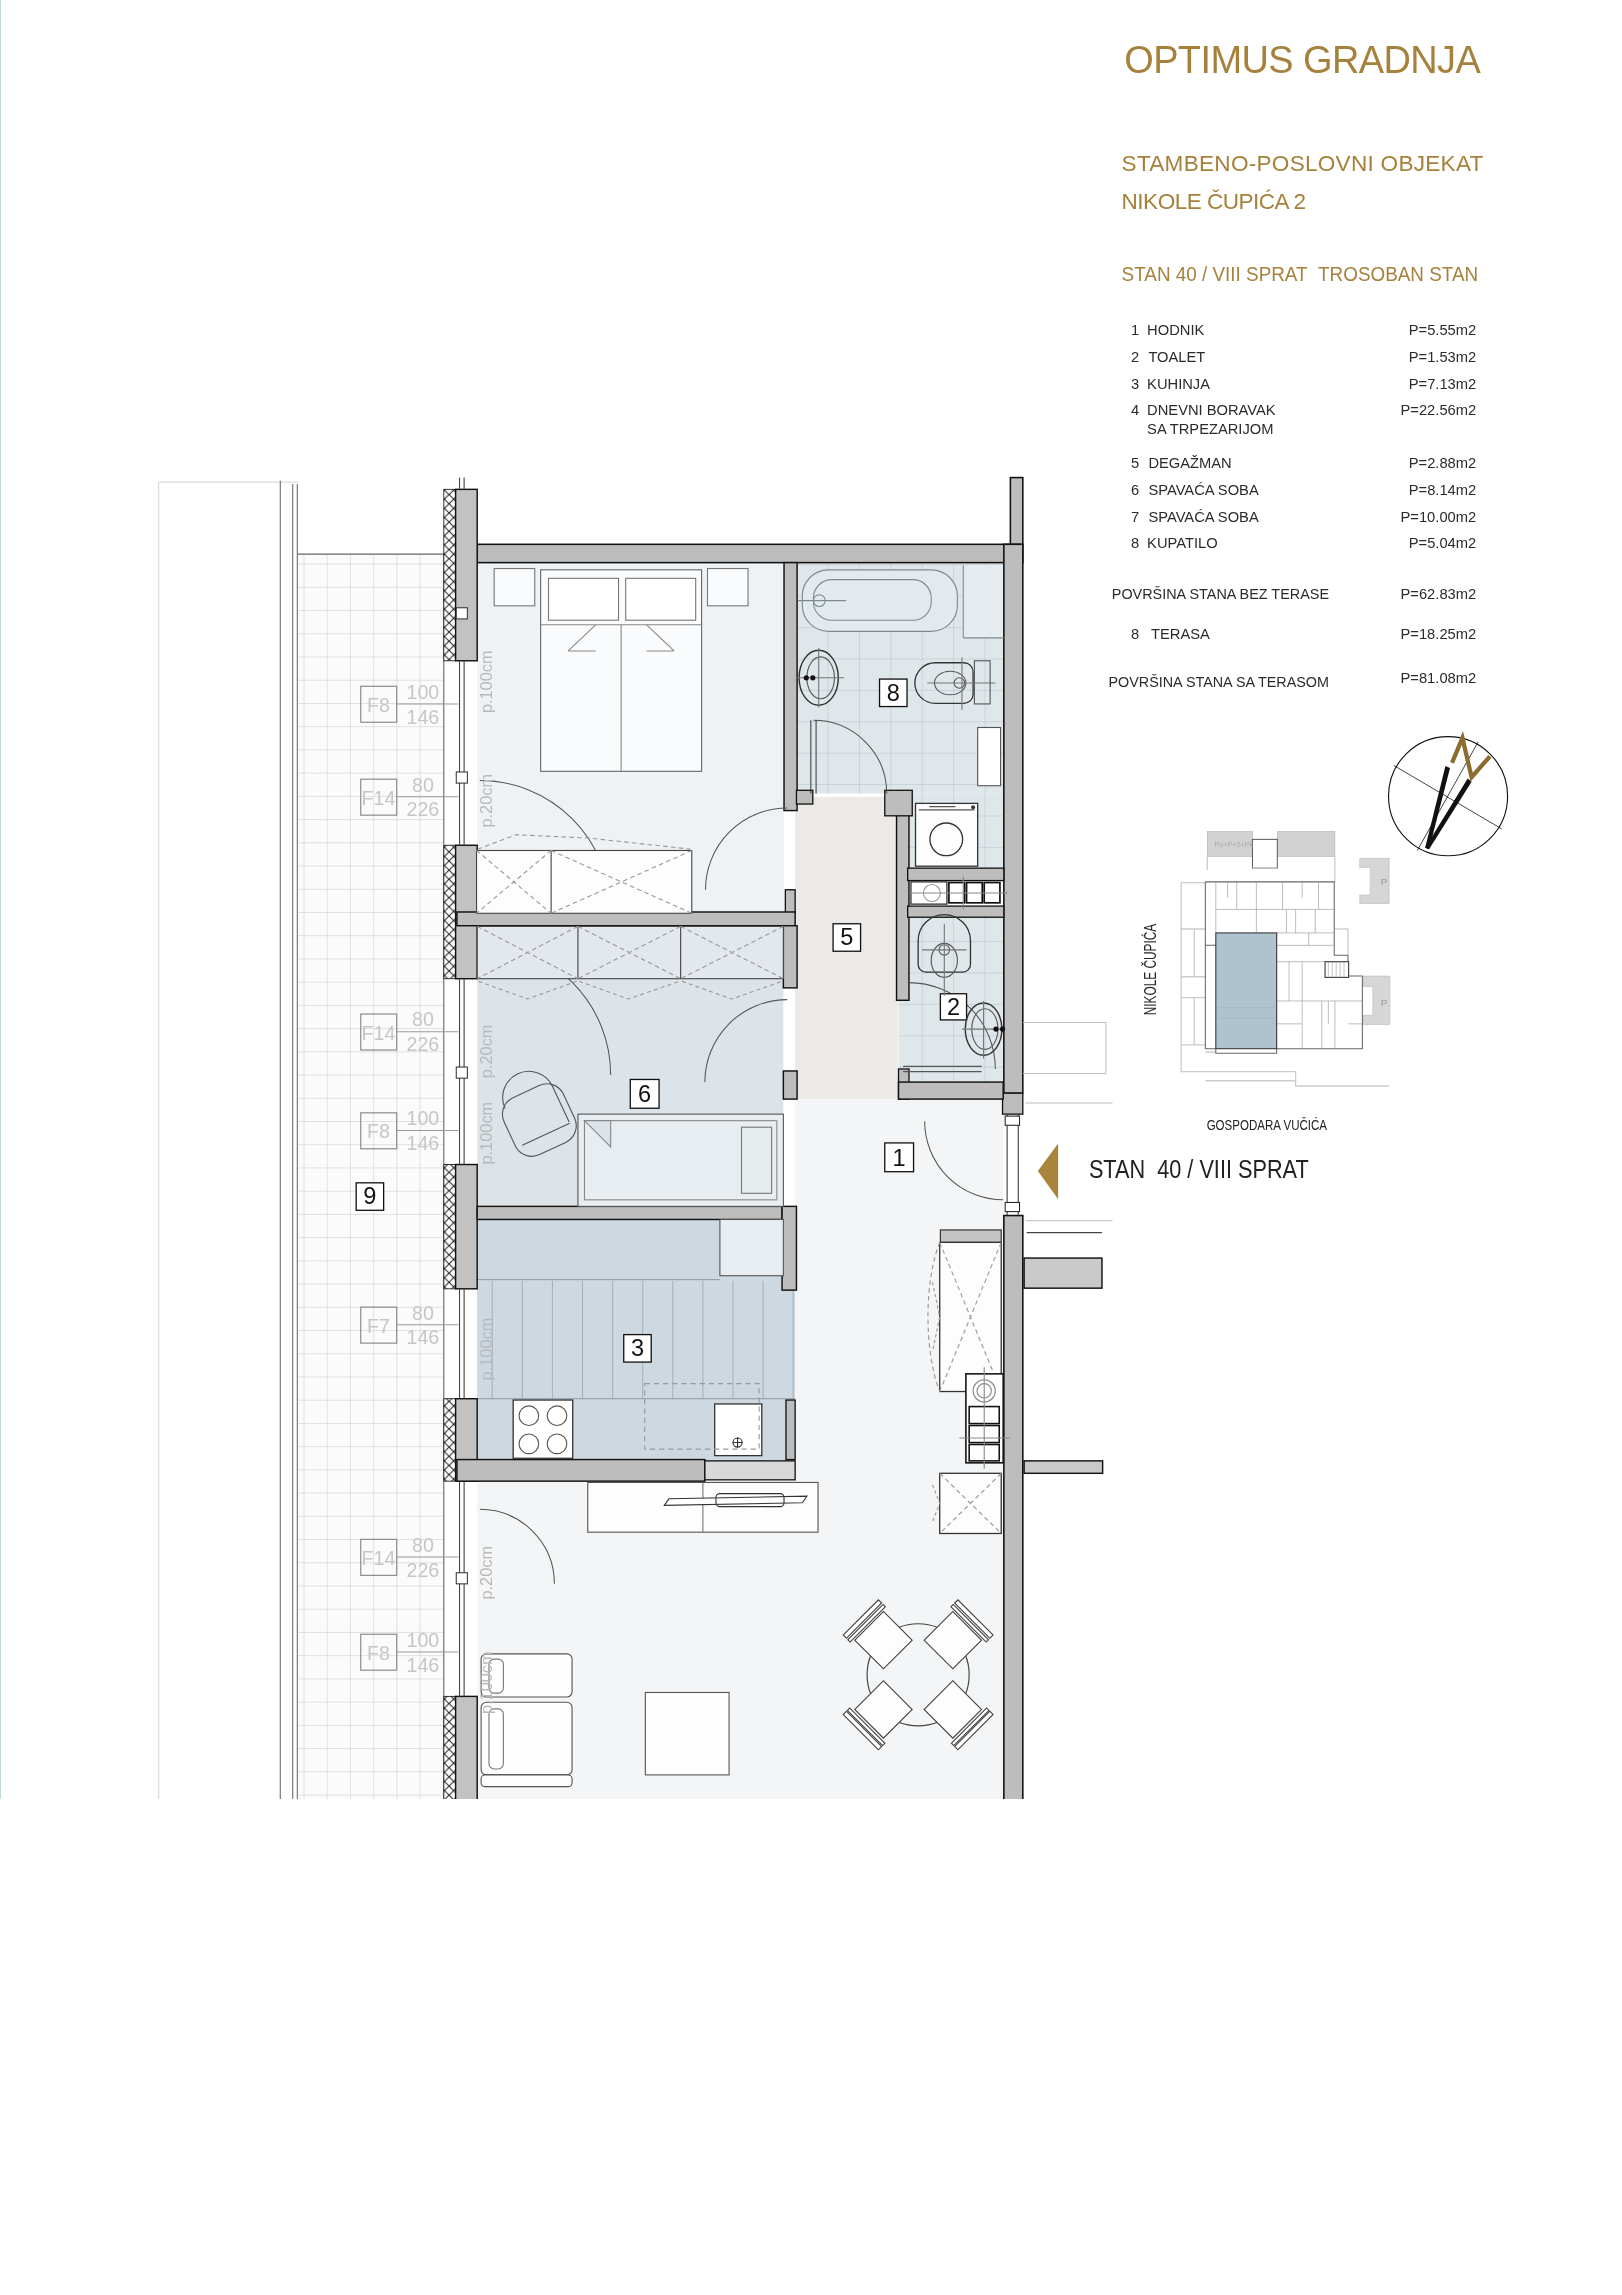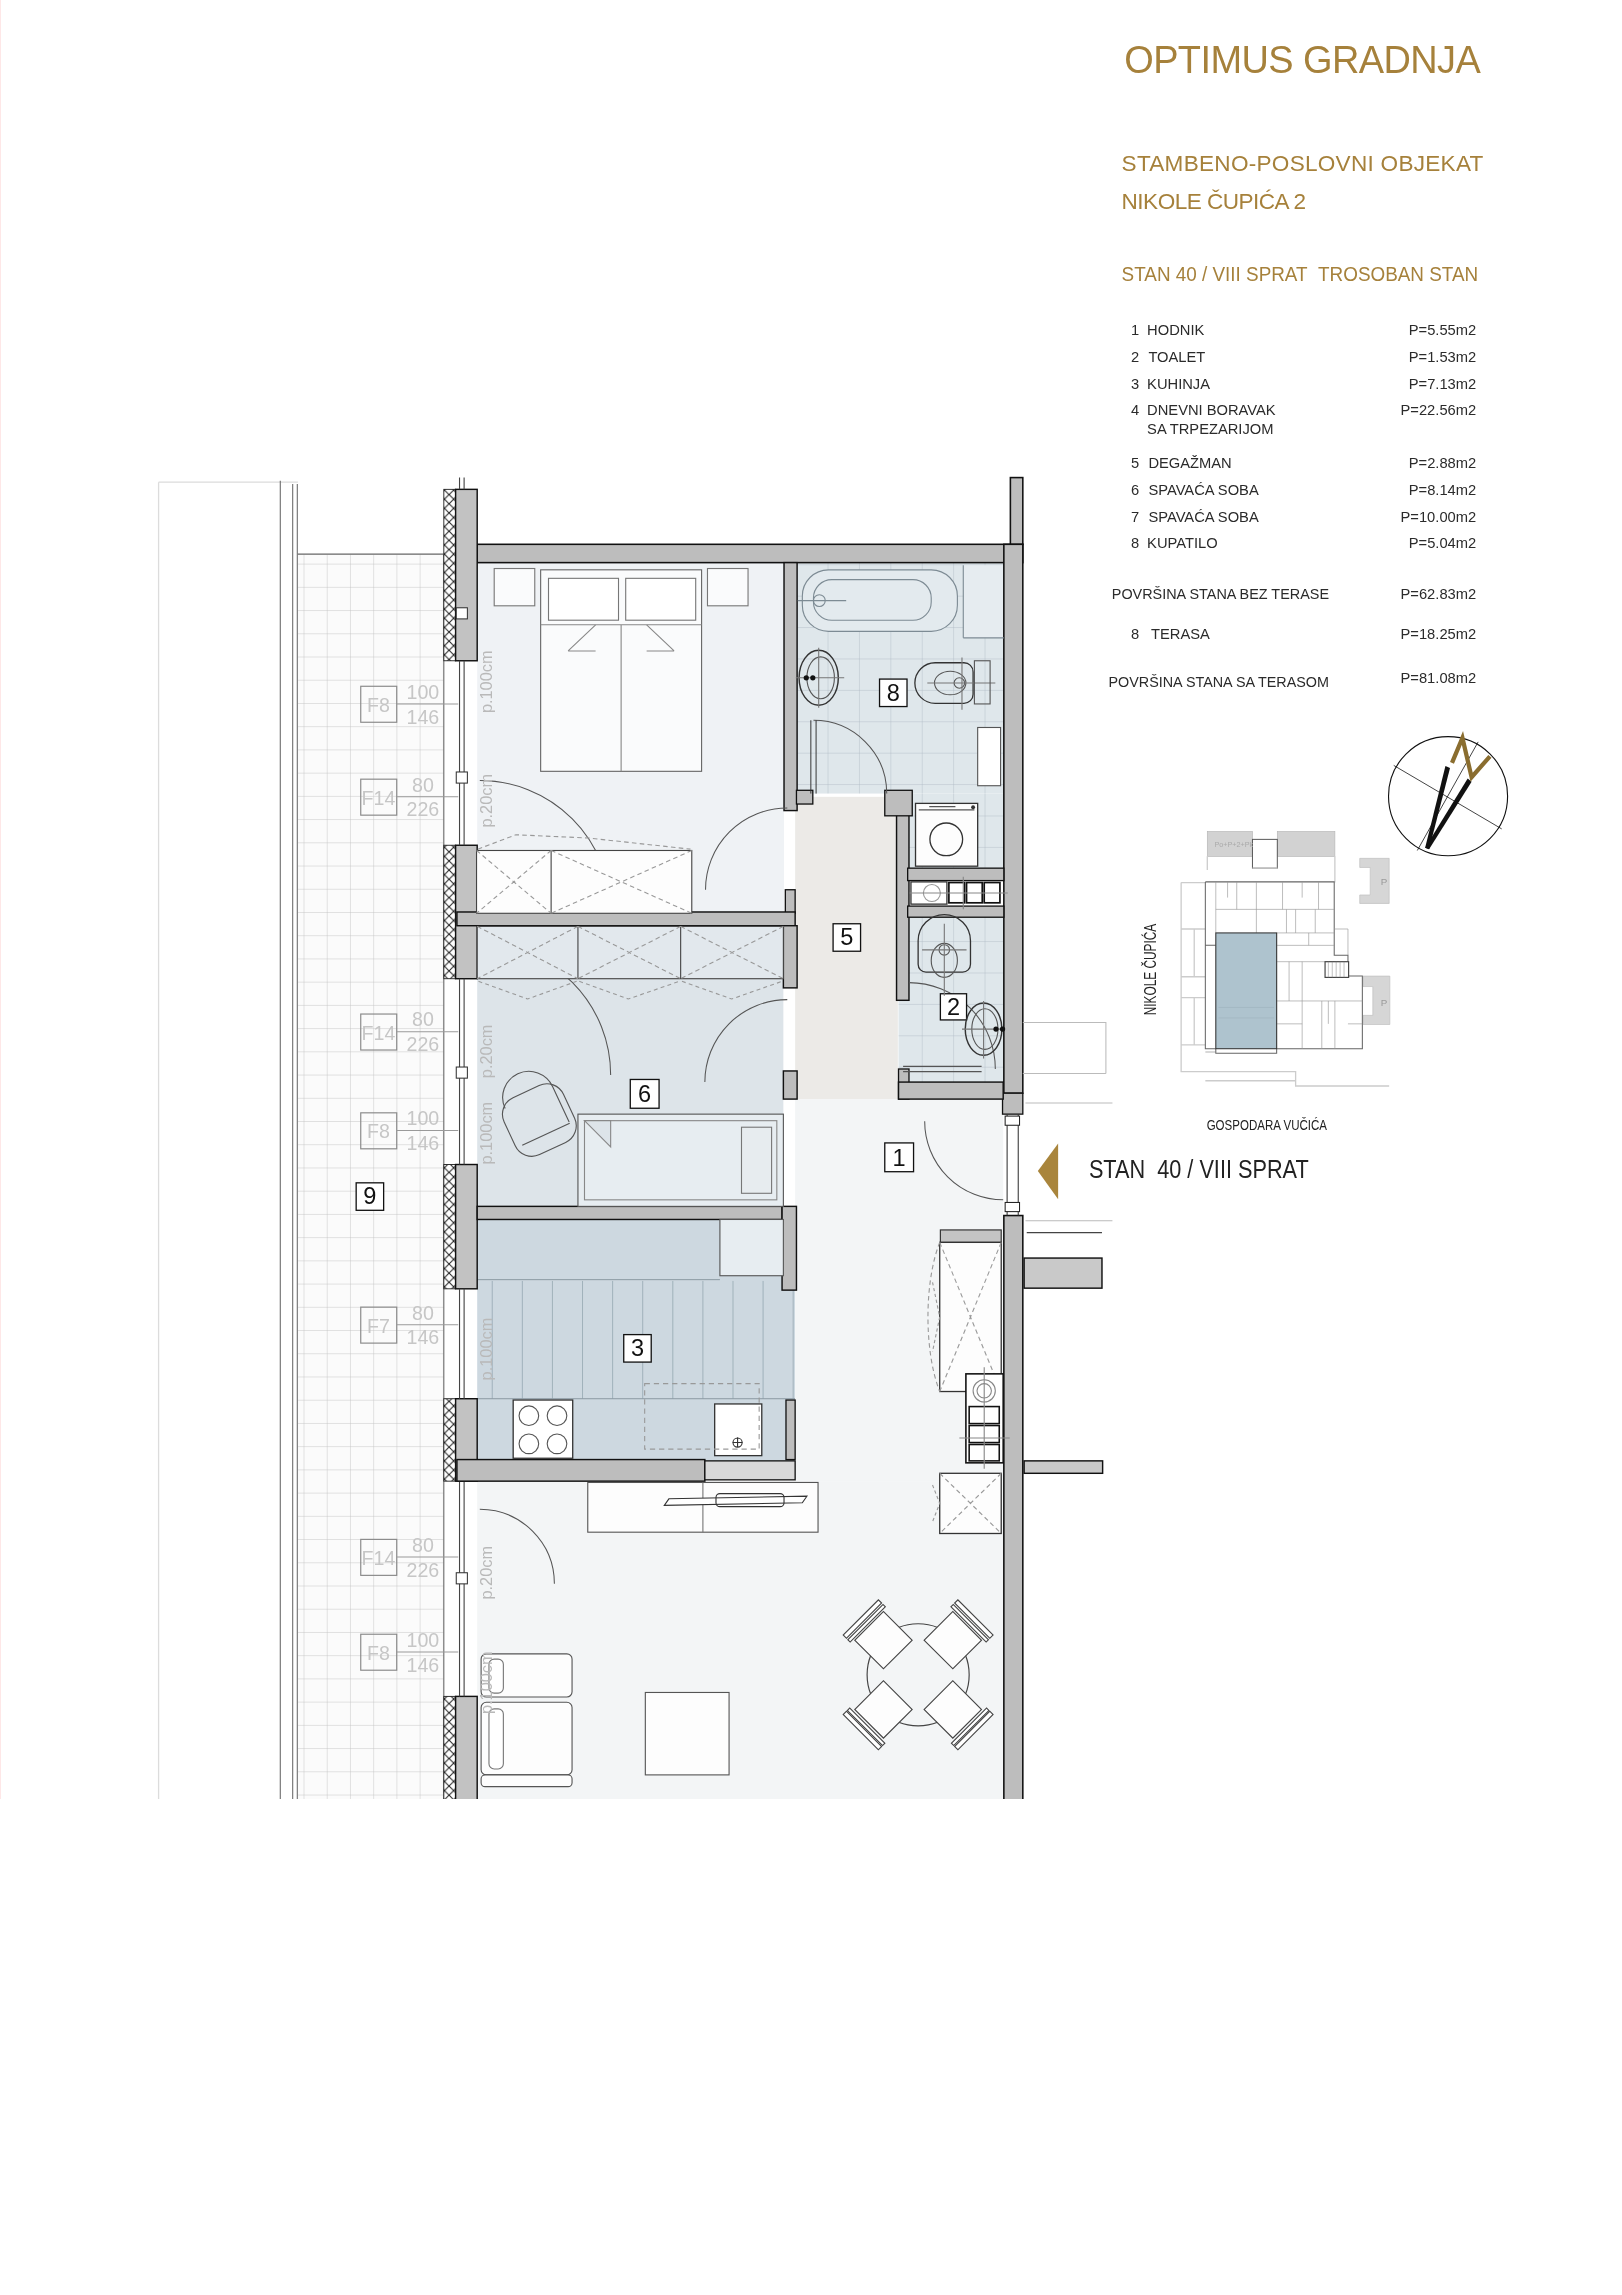--- a/index.html
+++ b/index.html
@@ -1,16 +1,16 @@
 <!DOCTYPE html>
 <html style="font-size:10.5px"><head>
 <meta charset="utf-8">
 <style>
   html,body{margin:0;padding:0;background:#fff;}
-  .page{position:relative;width:1623px;height:1799px;background:#fca5a5;overflow:hidden;
+  .page{position:relative;width:1623px;height:1799px;background:#15803d;overflow:hidden;
         font-family:"Liberation Sans", sans-serif;}
   svg text{font-family:"Liberation Sans", sans-serif;}
 </style>
 </head>
 <body>
 <div class="page">
 <svg width="1623" height="2295" viewBox="0 0 2480 3508">
 <defs>
   <pattern id="hatch" width="14" height="14" patternUnits="userSpaceOnUse">
     <rect width="14" height="14" fill="#fff"></rect>

